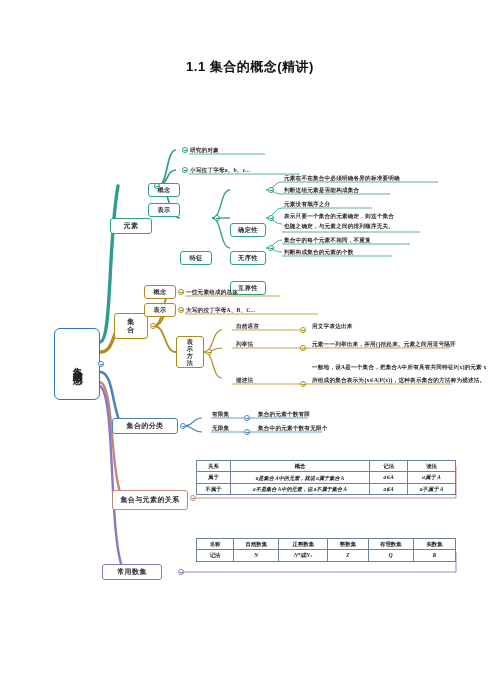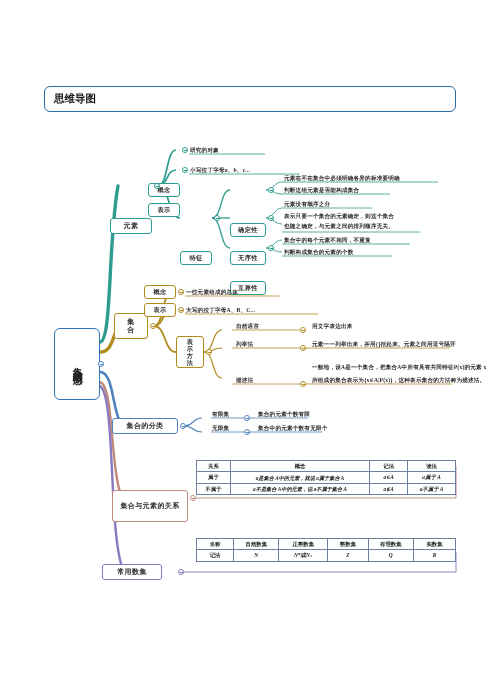--- a/index.html
+++ b/index.html
@@ -89,24 +89,22 @@
     font-size:5.4px;font-weight:bold;color:#222;line-height:1.2;
   }
   .tbl .wide{font-size:5.2px;}
   .tbl .ital{font-style:italic;}
 </style>
 </head>
 <body>
 
 <div class="page">
 
-
-  <div class="section-box">
-    <span class="label">思维导图</span>
-  </div>
+  <div class="doc-title">1.1  集合的概念(精讲)</div>
+
 
   <div class="map">
 
     <svg viewBox="0 0 500 500">
 
       <path d="M100 222 C112 222 108 120 118 66" stroke="#2E9C8E" stroke-width="3.4" fill="none" stroke-linecap="round"></path>
       <path d="M100 232 C114 232 112 212 120 206" stroke="#B08B1E" stroke-width="3.4" fill="none" stroke-linecap="round"></path>
       <path d="M100 252 C114 252 112 292 122 306" stroke="#4F81BD" stroke-width="2.6" fill="none" stroke-linecap="round"></path>
       <path d="M100 262 C114 266 110 350 122 378" stroke="#C08A7A" stroke-width="2.4" fill="none" stroke-linecap="round"></path>
       <path d="M100 266 C116 276 108 420 124 452" stroke="#8A79C0" stroke-width="2.4" fill="none" stroke-linecap="round"></path>
@@ -252,21 +250,21 @@
     <div class="knob k-blue" style="left:180px;top:303px;"></div>
 
     <div class="leaf" style="left:212px;top:290px;">有限集</div>
     <div class="knob k-blue" style="left:244px;top:295px;"></div>
     <div class="leaf" style="left:258px;top:290px;">集合的元素个数有限</div>
 
     <div class="leaf" style="left:212px;top:304px;">无限集</div>
     <div class="knob k-blue" style="left:244px;top:309px;"></div>
     <div class="leaf" style="left:258px;top:304px;">集合中的元素个数有无限个</div>
 
-    <div class="node lvl1 c-rose" style="left:112px;top:370px;width:76px;height:32px;">
+    <div class="node lvl1 c-rose" style="left:112px;top:370px;width:76px;height:20px;">
       <span>集合与元素的关系</span>
     </div>
     <div class="knob k-rose" style="left:190px;top:375px;"></div>
 
     <table class="tbl" style="left:196px;top:340px;width:260px;">
       <tbody>
           <tr>
         <td style="width:30px;">关系</td>
         <td style="width:150px;">概念</td>
         <td style="width:34px;">记法</td>

